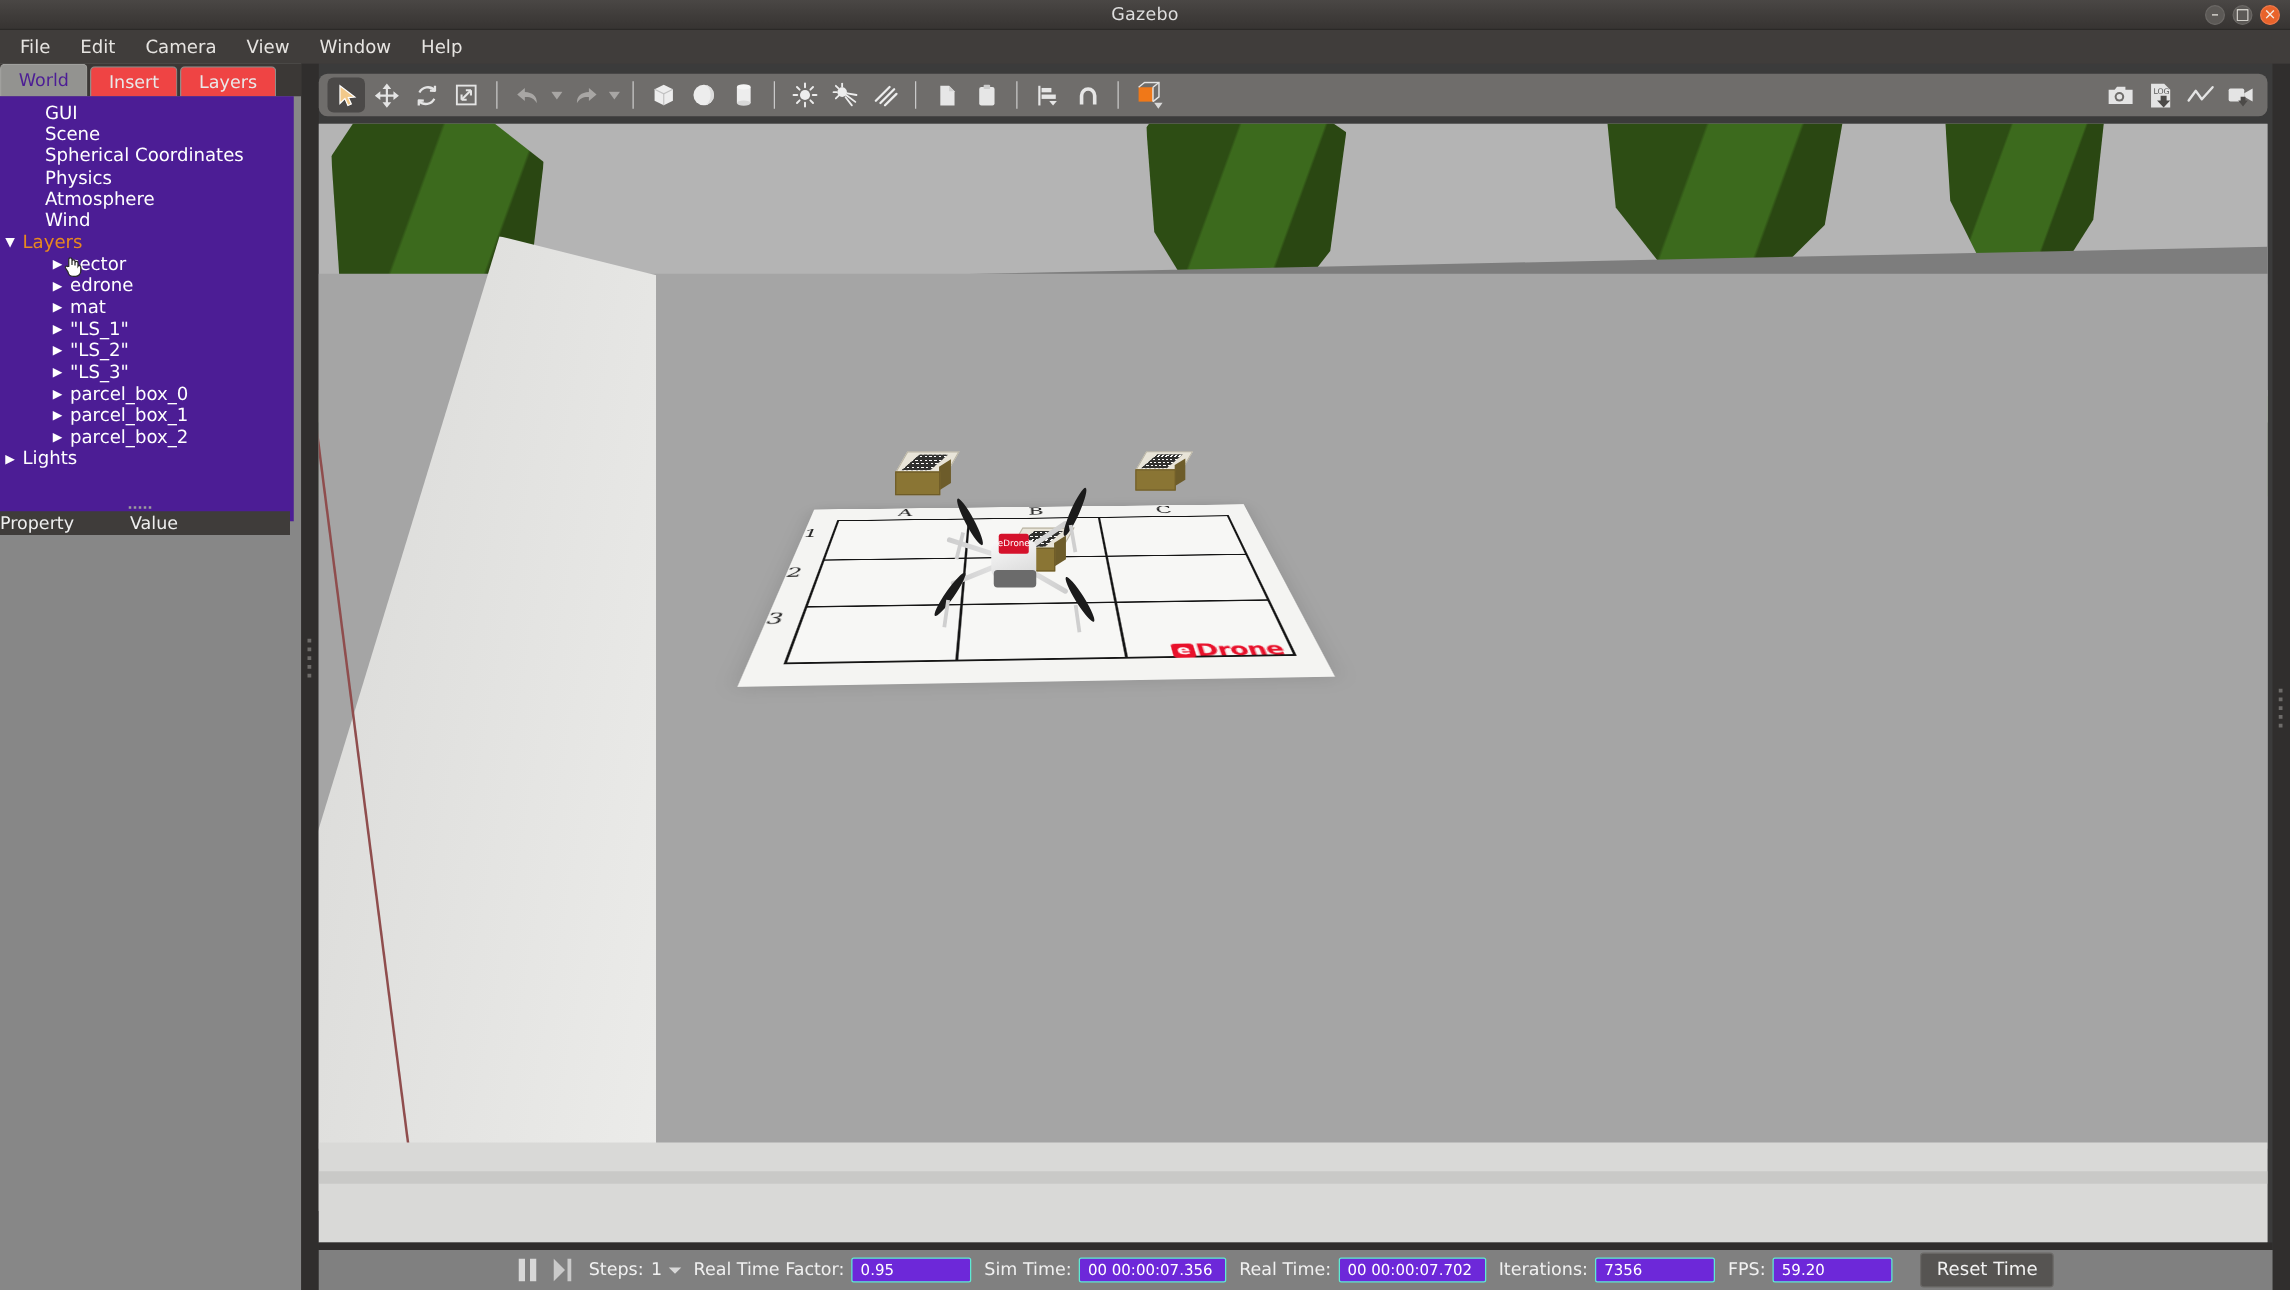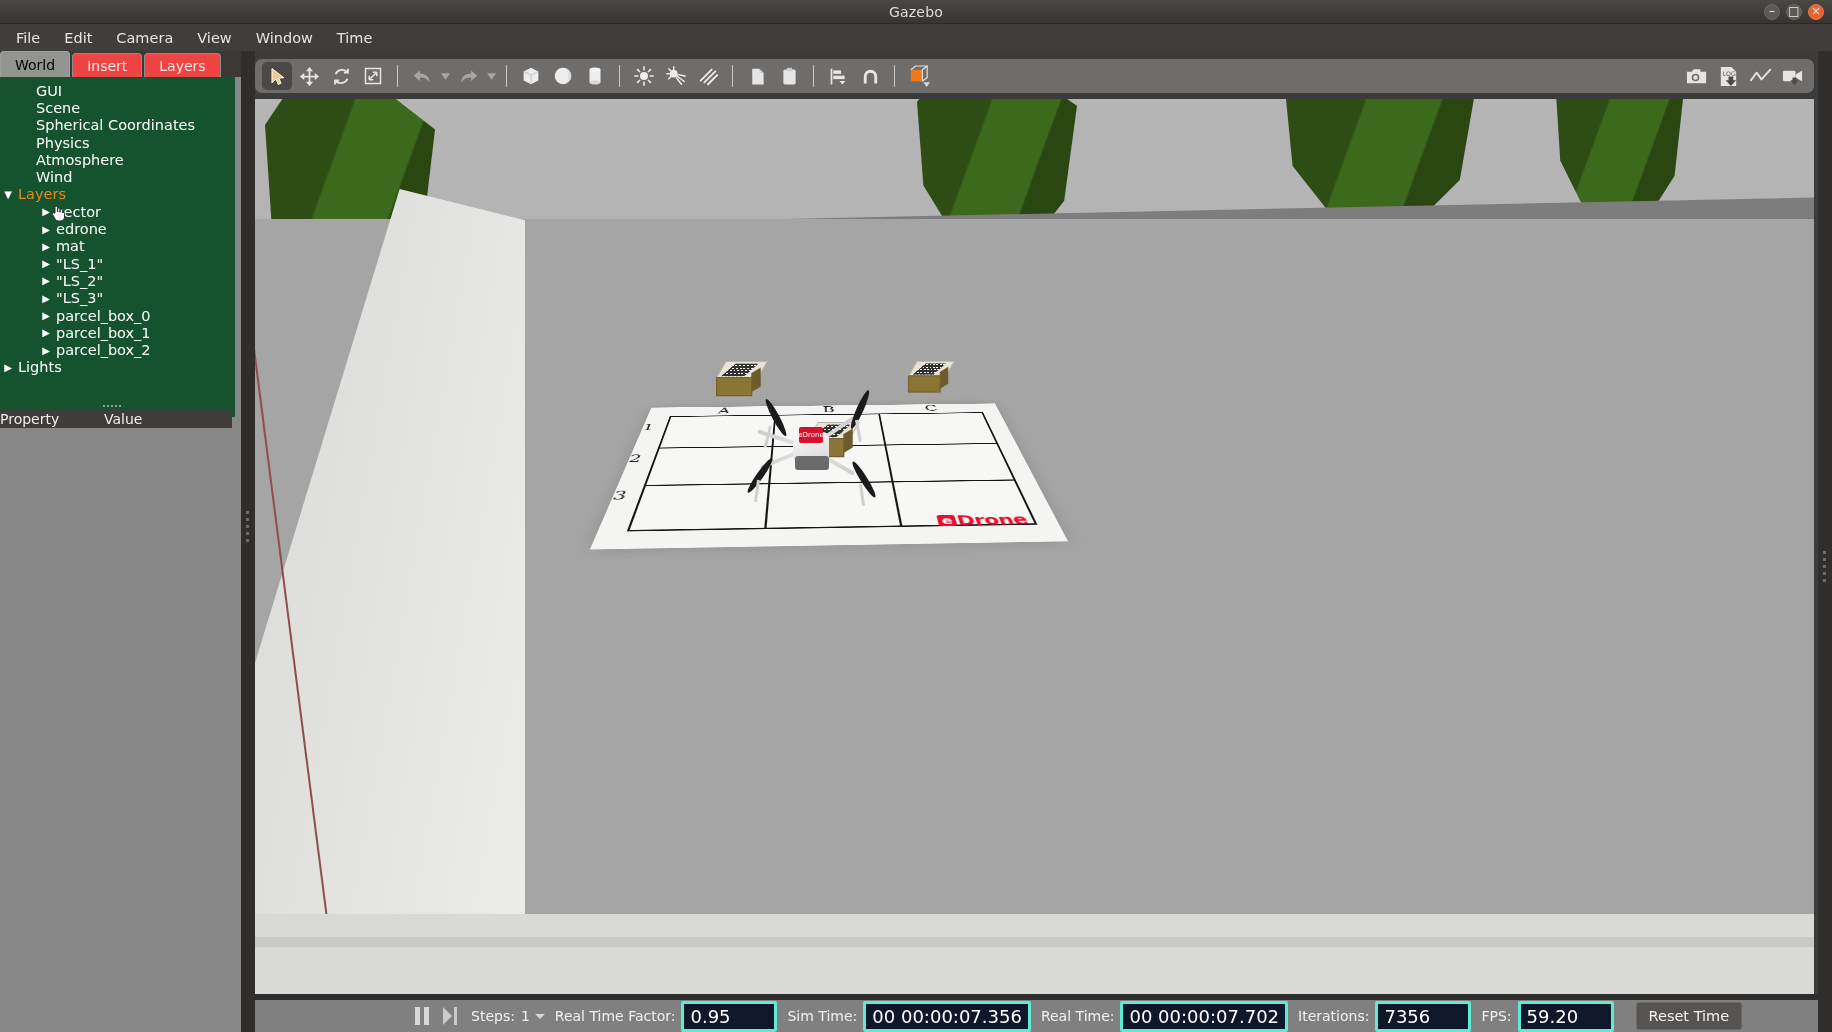--- a/index.html
+++ b/index.html
@@ -54,24 +54,24 @@
     background: #3b3836; display: flex; align-items: flex-end;
   }
   .tab {
     height: 24px; padding: 0 14px; margin-right: 2px;
     display: flex; align-items: center; justify-content: center;
     font-size: 14px; color: #e9e9e9;
     background: #ef4444;
     border-top-left-radius: 4px; border-top-right-radius: 4px;
     border: 1px solid #8e8c89; border-bottom: none;
   }
-  .tab.active { background: #939390; color: #000000; height: 26px; border-color:#a0a09d; }
+  .tab.active { background: #939390; color: #4c1d95; height: 26px; border-color:#a0a09d; }
   .treewrap {
     position: absolute; left: 0; top: 77px; width: 235px; height: 340px;
-    background: #14532d; overflow: hidden; padding-top: 5px;
+    background: #4c1d95; overflow: hidden; padding-top: 5px;
   }
   .treerow {
     display: flex; align-items: center; height: 17.3px;
     font-size: 14.5px; color: #ffffff; white-space: nowrap;
     padding-left: 2px;
   }
   .treerow .arrow {
     width: 16px; text-align: center; font-size: 10px; color: #ffffff;
     flex: 0 0 16px;
   }
@@ -275,22 +275,22 @@
 
   
   .statusbar {
     position: absolute; left: 255px; top: 1000px; width: 1563px; height: 32px;
     background: #808080; display: flex; align-items: center;
     font-size: 14px; color: #f0f0f0; padding-left: 160px;
   }
   .sb-item { display: flex; align-items: center; margin-right: 10px; white-space: nowrap; }
   .sb-label { margin-right: 6px; }
   .sb-field {
-    background: #0f172a; border: 3px solid #5eead4; border-radius: 2px;
-    padding: 2px 6px; min-width: 60px; color: #ffffff; font-size: 18px;
+    background: #6d28d9; border: 1px solid #5eead4; border-radius: 2px;
+    padding: 2px 6px; min-width: 60px; color: #ffffff; font-size: 12px;
   }
   .sb-field.wide { min-width: 118px; }
   .sb-field.mid { min-width: 96px; }
   .sb-btn {
     background: #565452; border: 1px solid #6b6967; border-radius: 3px;
     padding: 5px 12px; color: #f2f2f2; font-size: 14.5px; margin-left: 12px;
   }
   .sb-icon { margin-right: 14px; display:flex; align-items:center; }
   .pause-bars { display:flex; gap:4px; }
   .pause-bars i { width:5px; height:18px; background:#d8d8d8; display:block; }
@@ -332,21 +332,21 @@
         </div>
     </div>
   </div>
 
   <div class="menubar">
     <div class="menuitem">File</div>
     <div class="menuitem">Edit</div>
     <div class="menuitem">Camera</div>
     <div class="menuitem">View</div>
     <div class="menuitem">Window</div>
-    <div class="menuitem">Time</div>
+    <div class="menuitem">Help</div>
   </div>
 
   <div class="leftpanel"></div>
 
   <div class="tabbar">
     <div class="tab active">World</div>
     <div class="tab">Insert</div>
     <div class="tab">Layers</div>
   </div>
 

